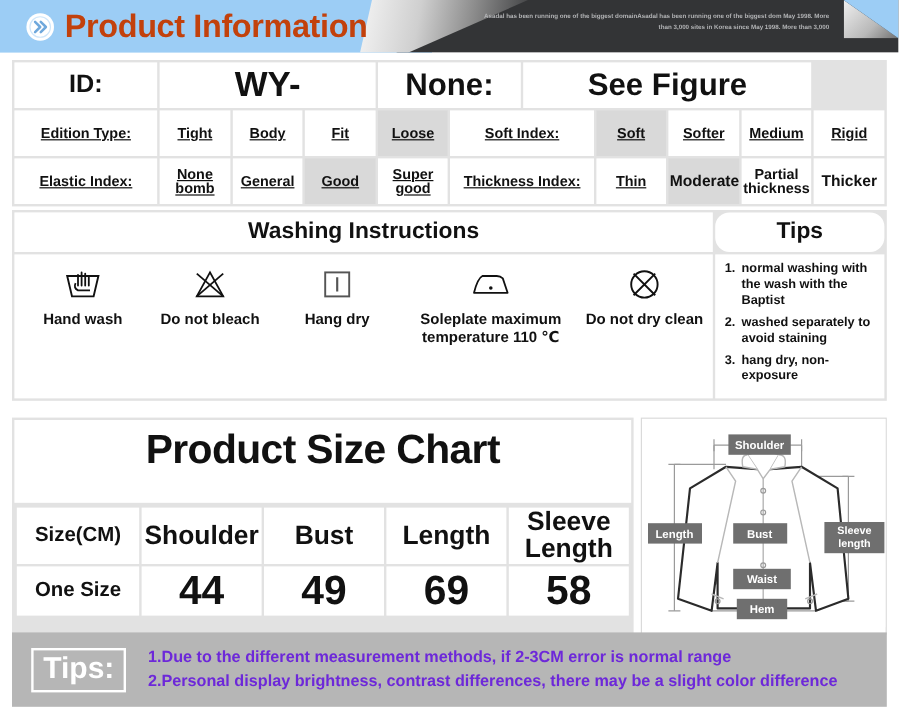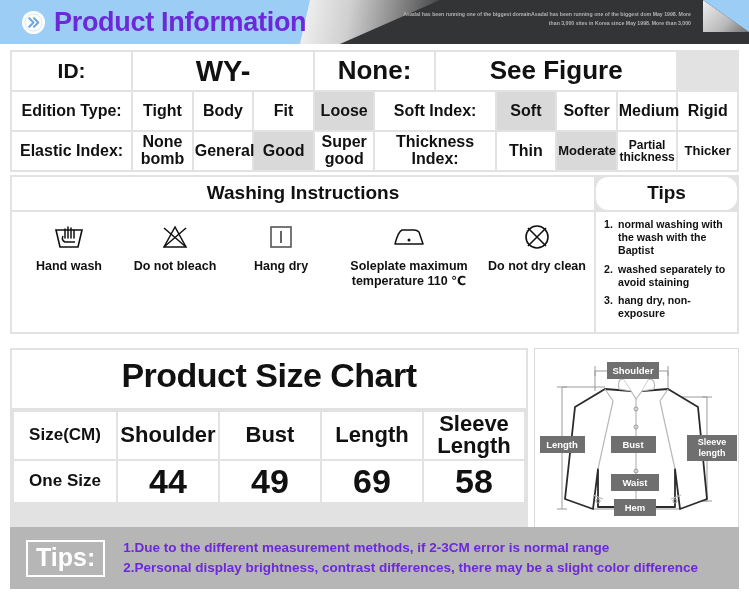--- a/index.html
+++ b/index.html
@@ -21,38 +21,38 @@
     clip-path:polygon(10px 0px, 140px 0px, 40px 44px, 0px 44px);}
   .hdr-corner{position:absolute;right:0;top:0;width:46px;height:32px;background:#9ccdf5;
     clip-path:polygon(100% 0,100% 100%,0 0);}
   .hdr-corner-sh{position:absolute;right:0;top:0;width:46px;height:32px;
     background:linear-gradient(135deg,#f0f0f0 0%,#b9b9b9 60%,#6f6f6f 100%);
     clip-path:polygon(0 0,0 100%,100% 100%);}
   .logo{position:absolute;left:22px;top:11px;width:23px;height:23px;border-radius:50%;
     background:#fff;display:flex;align-items:center;justify-content:center;}
   .logo svg{display:block;}
   .hdr-title{position:absolute;left:54px;top:4px;font-size:27px;font-weight:bold;
-    letter-spacing:-0.3px;color:#6d28d9;line-height:36px;}
+    letter-spacing:-0.3px;color:#c2410c;line-height:36px;}
   .hdr-sub{position:absolute;right:58px;top:10px;width:300px;text-align:right;
     color:#b2b3b5;font-size:5.2px;font-weight:bold;line-height:8.5px;}
 
   
   .tbl{border-collapse:separate;border-spacing:2px;width:729px;margin:0 10px;
     table-layout:fixed;background:#e2e2e2;}
   .tbl td{background:#fff;text-align:center;vertical-align:middle;
     font-weight:bold;padding:2px 1px;line-height:1.04;}
   td.sel{background:#d9d9d9;}
 
   
   .info{margin-top:6px;}
   .info td{height:34px;}
   .t-id{font-size:21px;}
   .t-val{font-size:29px;}
   .t-big{font-size:26px;}
-  .t-cell{font-size:16px;}
+  .t-cell{font-size:12px;text-decoration:underline;}
   .t-cell-s{font-size:13px;}
   .t-cell-xs{font-size:12px;}
 
   
   .washwrap{display:flex;margin:3px 10px 0 10px;background:#e2e2e2;
     border-spacing:2px;padding:2px;gap:2px;box-sizing:border-box;width:729px;}
   .wash-left{flex:0 0 536px;display:flex;flex-direction:column;gap:2px;justify-content:flex-end;}
   .wash-right{flex:1;display:flex;flex-direction:column;gap:2px;}
   .wash-head{background:#fff;text-align:center;font-size:19px;font-weight:bold;
     padding:5px 0 6px;}
@@ -69,21 +69,21 @@
   .tip-li{display:flex;font-size:10.6px;font-weight:bold;line-height:1.25;
     margin-bottom:5px;}
   .tip-n{flex:0 0 14px;}
   .tip-t{flex:1;}
 
   
   .sizewrap{display:flex;margin:14px 10px 0 10px;width:729px;gap:6px;box-sizing:border-box;}
   .size-left{flex:0 0 518px;background:#e2e2e2;padding:2px;box-sizing:border-box;
     display:flex;flex-direction:column;gap:2px;}
   .size-title{background:#fff;text-align:center;font-weight:bold;font-size:34px;
-    padding:6px 0 13px;letter-spacing:-0.5px;}
+    padding:6px 0 24px;letter-spacing:-0.5px;}
   .size-tbl{border-collapse:separate;border-spacing:2px;width:100%;table-layout:fixed;
     background:#e2e2e2;margin:0;}
   .size-tbl td{background:#fff;text-align:center;vertical-align:middle;font-weight:bold;}
   .sz-h0{font-size:17px;}
   .sz-h{font-size:22px;}
   .sz-h2{font-size:22px;line-height:1.02;}
   .sz-r0{font-size:17px;}
   .sz-v{font-size:34px;}
   .size-right{flex:1;background:#fff;border:1px solid #dadada;position:relative;}
 

